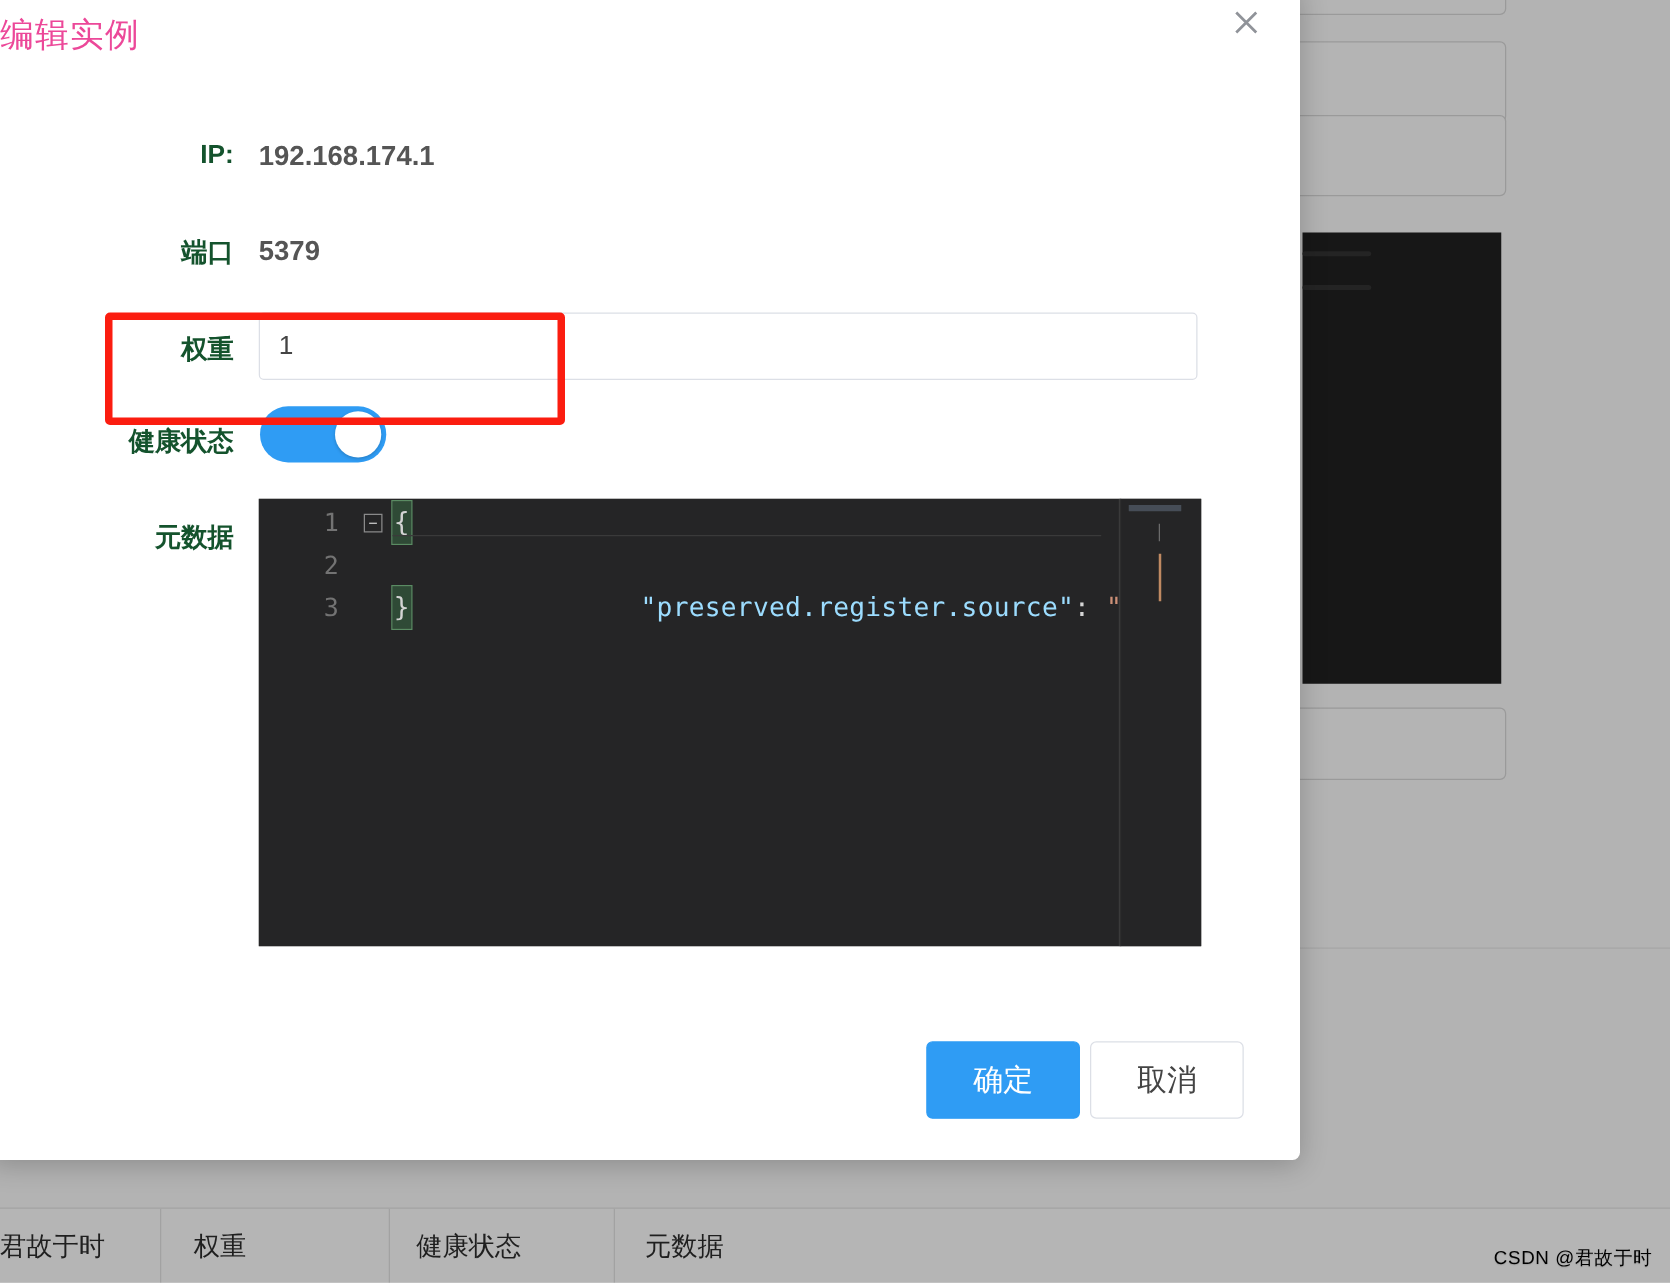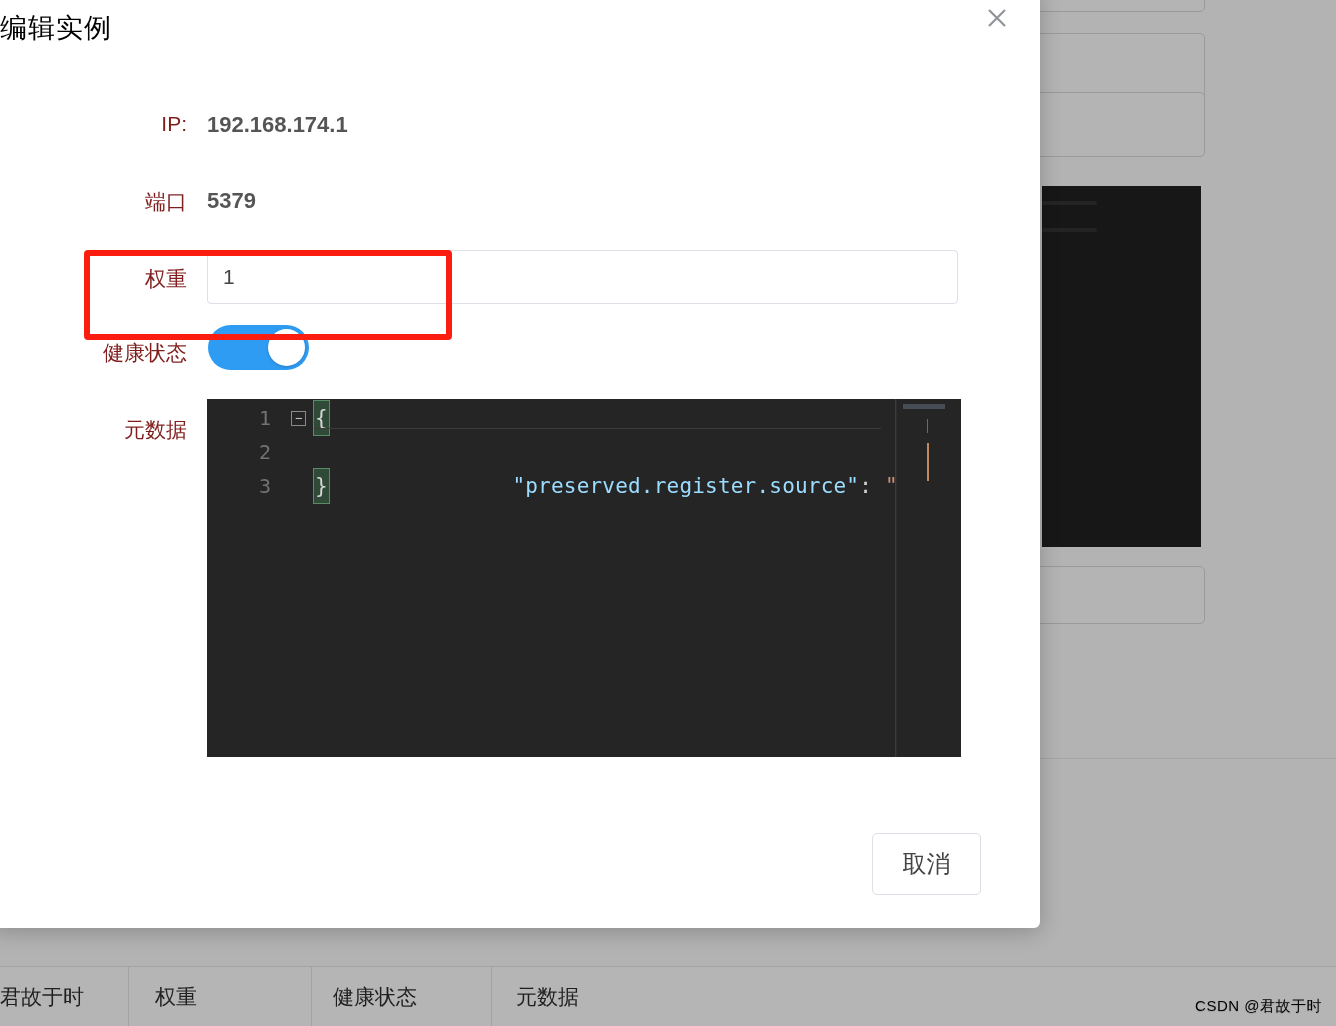--- a/index.html
+++ b/index.html
@@ -44,33 +44,33 @@
   #modal{
     position:absolute;left:-8px;top:-12px;
     width:1048px;height:940px;
     background:#ffffff;
     border-radius:0 0 6px 0;
     box-shadow:0 4px 22px rgba(0,0,0,.22);
     overflow:hidden;
   }
   #modal-title{
     position:absolute;left:8px;top:22px;
-    font-size:27px;color:#000000;letter-spacing:1px;
+    font-size:27px;color:#ec4899;letter-spacing:1px;
   }
   #close-btn{
     position:absolute;left:989px;top:14px;width:32px;height:32px;
     cursor:pointer;
   }
   #close-btn svg{display:block;}
 
   
   .form-row{position:absolute;left:0;width:100%;}
   .f-label{
     position:absolute;text-align:right;
-    font-size:21px;color:#7f1d1d;font-weight:normal;
+    font-size:21px;color:#14532d;font-weight:bold;
     width:160px;left:35px;
   }
   .f-static{
     position:absolute;left:215px;
     font-size:22px;color:#555;font-weight:bold;
   }
 
   #row-ip{top:124px;height:34px;}
   #row-port{top:200px;height:34px;}
   #row-weight{top:262px;height:56px;}
@@ -168,21 +168,21 @@
     position:absolute;top:0;height:62px;box-sizing:border-box;
     border-radius:5px;font-size:24px;cursor:pointer;
     display:flex;align-items:center;justify-content:center;
     font-family:"Liberation Sans","DejaVu Sans",sans-serif;
   }
   #btn-ok{
     left:749px;width:123px;
     background:#2f9cf4;border:1px solid #2f9cf4;color:#fff;
   }
   #btn-cancel{
-    left:880px;width:109px;
+    left:880px;width:123px;
     background:#fff;border:1px solid #dcdfe6;color:#444;
   }
 </style>
 </head>
 <body>
 
 <div id="bg-layer">
 
   <div class="bg-box" style="left:1035px;top:-26px;width:168px;height:36px;"></div>
   <div class="bg-box" style="left:1035px;top:33px;width:168px;height:63px;"></div>
@@ -272,17 +272,18 @@
       <div id="ed-rail"></div>
       <div id="ed-minimap">
         <div id="mm-blob"></div>
         <div id="mm-caret2"></div>
         <div id="mm-caret"></div>
       </div>
     </div>
   </div>
 
   <div id="footer">
+    <div class="btn" id="btn-ok">确定</div>
     <div class="btn" id="btn-cancel">取消</div>
   </div>
 </div>
 
 <div id="annotation"></div>
 
 </body></html>

